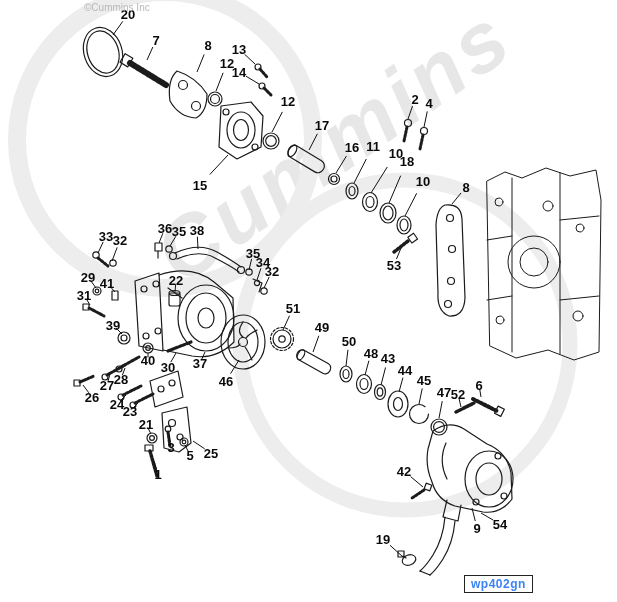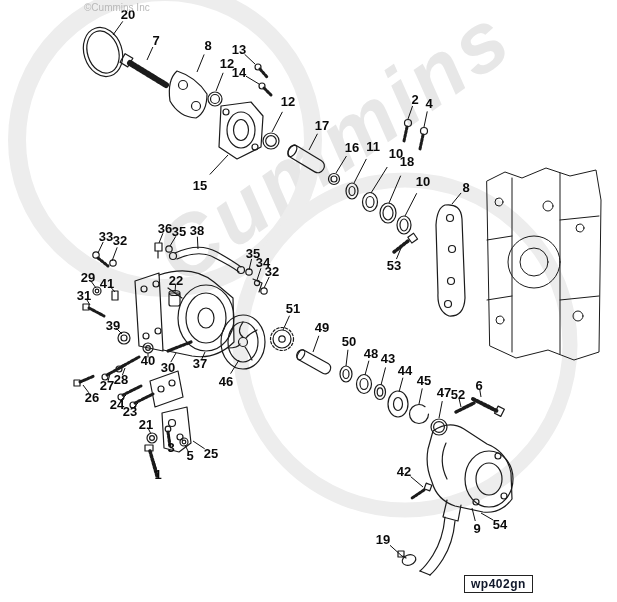--- a/index.html
+++ b/index.html
@@ -3,21 +3,21 @@
 <meta charset="utf-8">
 <style>
   html,body{margin:0;padding:0;background:#fff;}
   #stage{position:relative;width:617px;height:602px;background:#ffffff;overflow:hidden;
          font-family:"Liberation Sans",sans-serif;}
   #brand-watermark{position:absolute;left:165px;top:215px;font-size:84px;font-weight:bold;
          font-style:italic;letter-spacing:4px;color:#e7e7e7;transform:rotate(-35deg);
          transform-origin:0 50%;white-space:nowrap;user-select:none;pointer-events:none;z-index:1;}
   #copyright{position:absolute;left:84px;top:2px;font-size:10px;color:#b9b9b9;z-index:3;}
   #figure-code{position:absolute;left:464px;top:575px;border:1.5px solid #222;padding:1px 6px;
-         font-size:12px;font-weight:bold;color:#0f172a;background:#fff;z-index:4;letter-spacing:.5px;}
+         font-size:12px;font-weight:bold;color:#3b82f6;background:#fff;z-index:4;letter-spacing:.5px;}
   svg#diagram{position:absolute;left:0;top:0;z-index:2;}
   .art{stroke:#1b1b1b;fill:none;stroke-width:1.2;stroke-linecap:round;stroke-linejoin:round;}
   .thread{stroke-dasharray:2.2 1.8;}
   .leader{stroke:#111;stroke-width:1;fill:none;}
   .callout{font:700 13px "Liberation Sans",sans-serif;fill:#0a0a0a;text-anchor:middle;}
   .wm{stroke:#ededed;fill:none;}
 </style>
 </head>
 <body>
 

